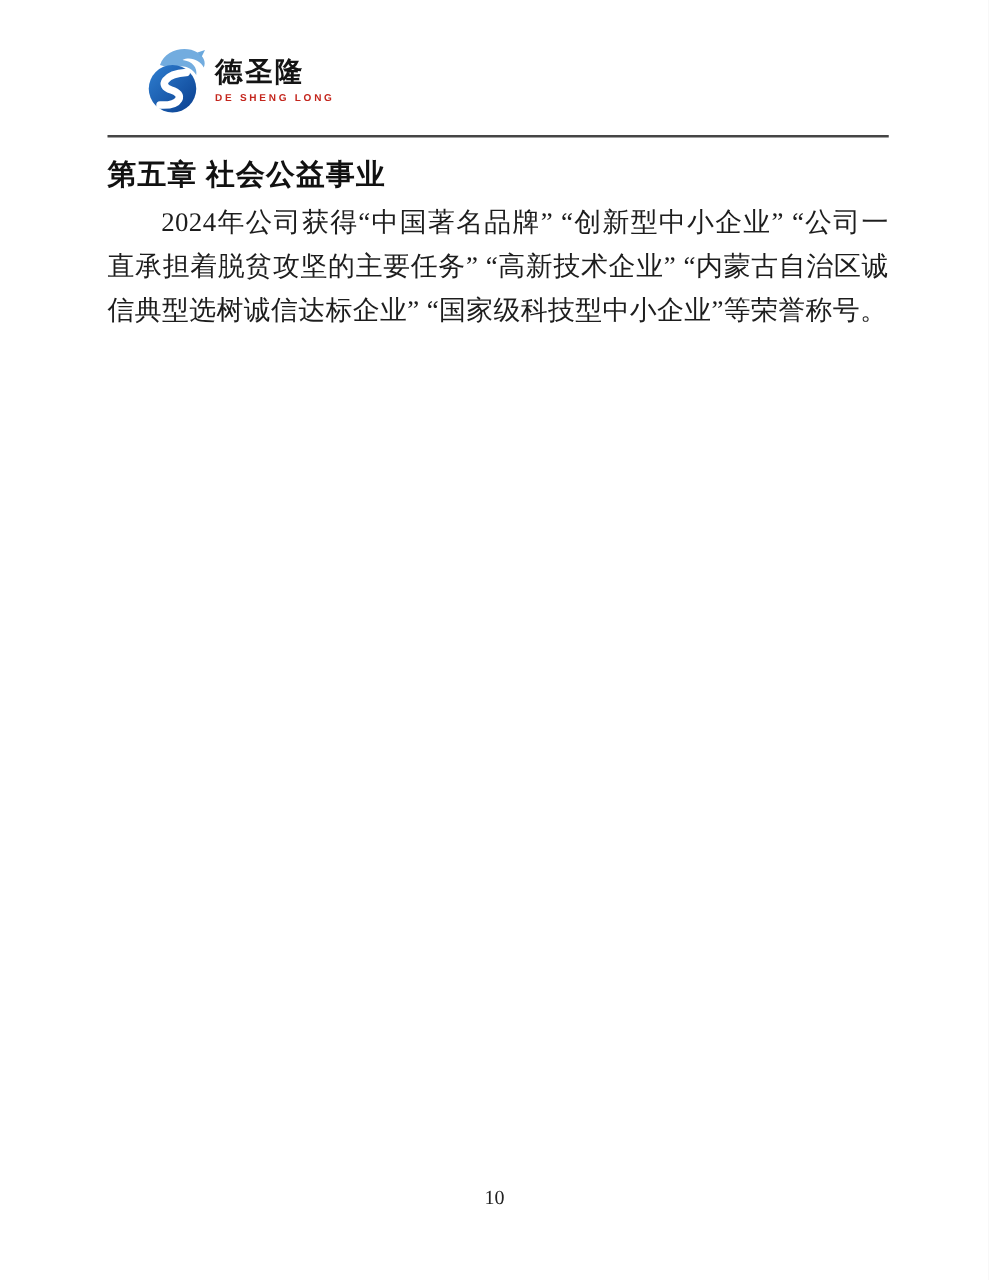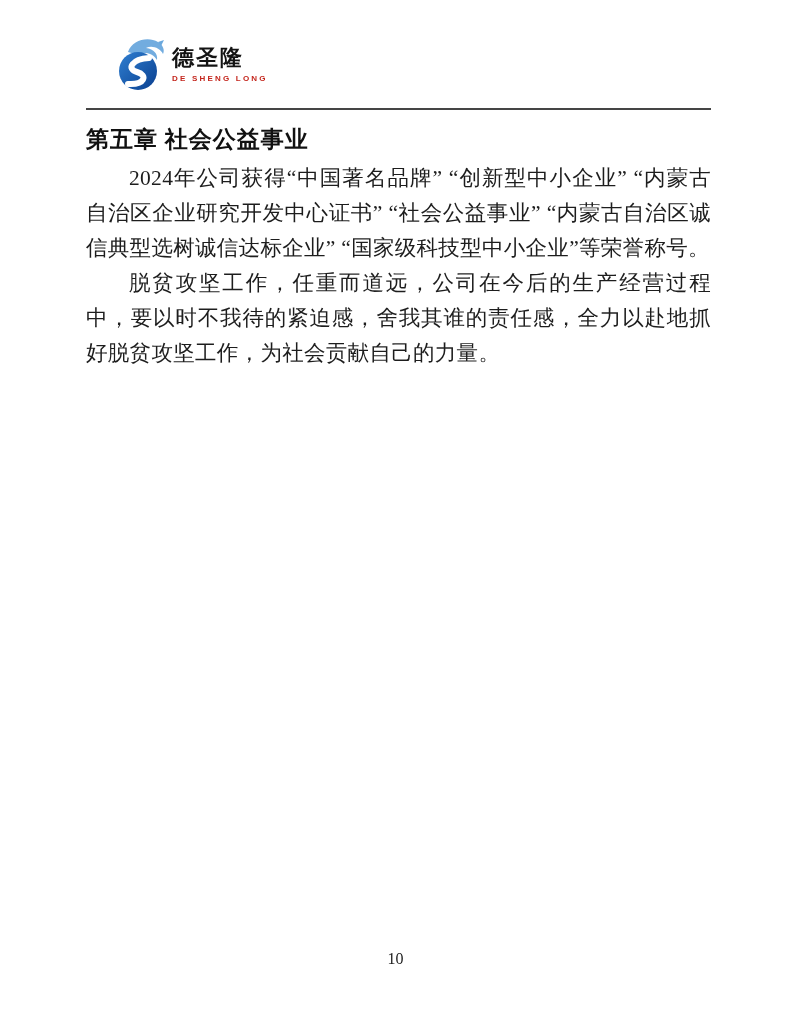--- a/index.html
+++ b/index.html
@@ -112,21 +112,20 @@
         </svg>
         <div class="logo-text">
           <span class="logo-name">德圣隆</span>
           <span class="logo-sub">DE SHENG LONG</span>
         </div>
       </div>
     </div>
 
     <h1 class="doc-title">第五章 社会公益事业</h1>
 
-    <p class="body-para">2024年公司获得“中国著名品牌” “创新型中小企业” “内蒙古自治区企业研究开发中心证书” “社会公益事业” “内蒙古自治区诚信典型选树诚信达标企业” “国家级科技型中小企业”等荣誉称号。</p>
-    <p class="body-para">脱贫攻坚工作，任重而道远，公司在今后的生产经营过程中，要以时不我待的紧迫感，舍我其谁的责任感，全力以赴地抓好脱贫攻坚工作，为社会贡献自己的力量。</p>
+    <p class="body-para">2024年公司获得“中国著名品牌” “创新型中小企业” “公司一直承担着脱贫攻坚的主要任务” “高新技术企业” “内蒙古自治区诚信典型选树诚信达标企业” “国家级科技型中小企业”等荣誉称号。</p>
 
   </div>
 
   <div class="footer">
     <span>10</span>
   </div>
 </div>
 
 </body></html>

